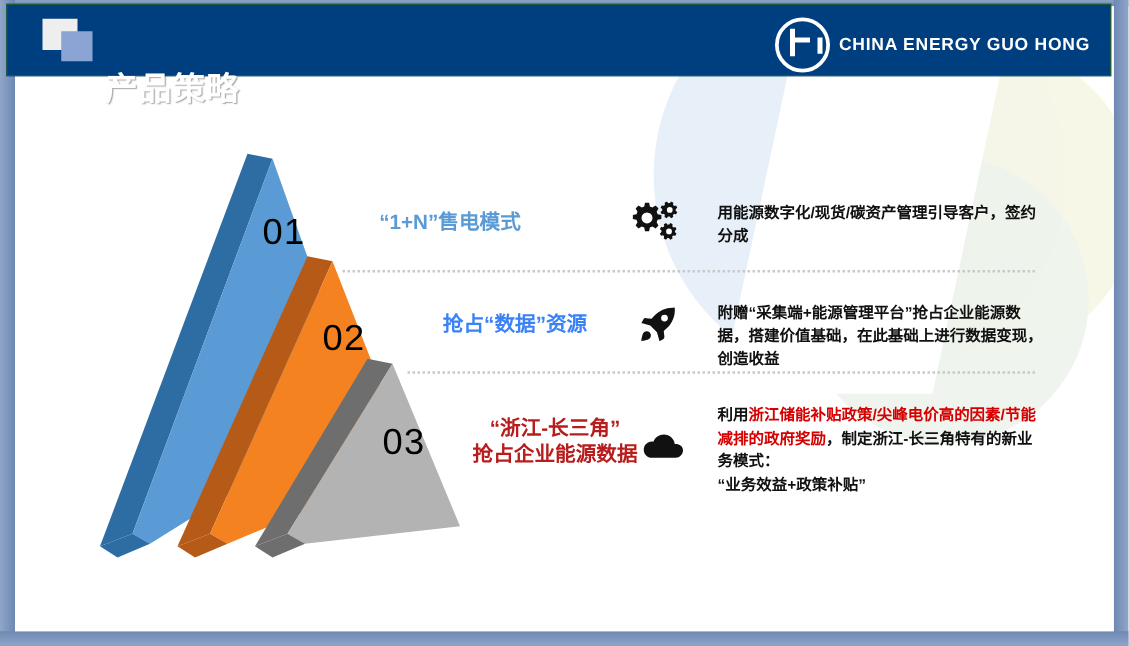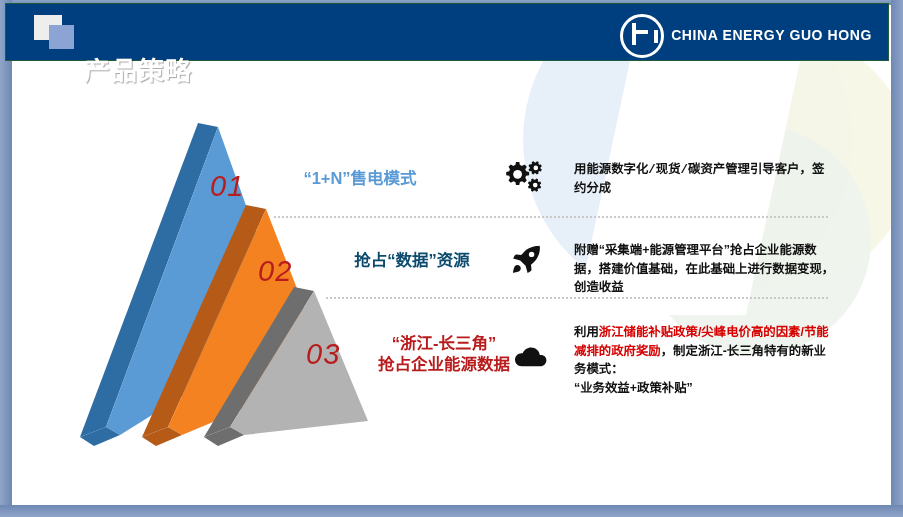--- a/index.html
+++ b/index.html
@@ -166,64 +166,63 @@
     position: absolute;
     left: 46px;
     top: 100px;
     width: 340px;
     height: 350px;
     z-index: 4;
   }
   .pyramid svg { display: block; }
   .tri-num {
     position: absolute;
-    color: #b91c1c;
+    color: #000000;
     font-size: 29px;
     font-weight: normal;
     letter-spacing: 1px;
-    font-style: italic;
   }
   .num-01 { left: 152px; top: 65px; }
   .num-02 { left: 200px; top: 150px; }
   .num-03 { left: 248px; top: 233px; }
 
   
   .rows { position: absolute; left: 0; top: 0; width: 871px; height: 500px; z-index: 6; }
 
   .row { position: absolute; }
   .row-title {
     position: absolute;
     font-size: 16.5px;
     font-weight: bold;
     line-height: 21px;
     white-space: nowrap;
     text-align: center;
   }
   .row-title.blue   { color: #5b9bd5; }
-  .row-title.orange { color: #0c4a6e; }
+  .row-title.orange { color: #3b82f6; }
   .row-title.dark   { color: #b91c1c; }
 
   .row-icon {
     position: absolute;
     color: #111111;
   }
   .row-desc {
     position: absolute;
     font-size: 12.4px;
     font-weight: bold;
     line-height: 18.5px;
     color: #111111;
     width: 262px;
   }
   .row-desc .hl-red { color: #d60000; }
 
   
   .row1-title { left: 258px; top: 163px; width: 180px; }
   .row1-icon  { left: 494px; top: 156px; }
-  .row1-desc  { left: 562px; top: 156px; font-family: Liberation Mono, monospace; }
+  .row1-desc  { left: 562px; top: 156px; }
 
   .row2-title { left: 310px; top: 245px; width: 180px; }
   .row2-icon  { left: 500px; top: 240px; }
   .row2-desc  { left: 562px; top: 236px; }
 
   .row3-title { left: 352px; top: 328px; width: 160px; white-space: normal; }
   .row3-icon  { left: 502px; top: 340px; }
   .row3-desc  { left: 562px; top: 318px; }
 
   

